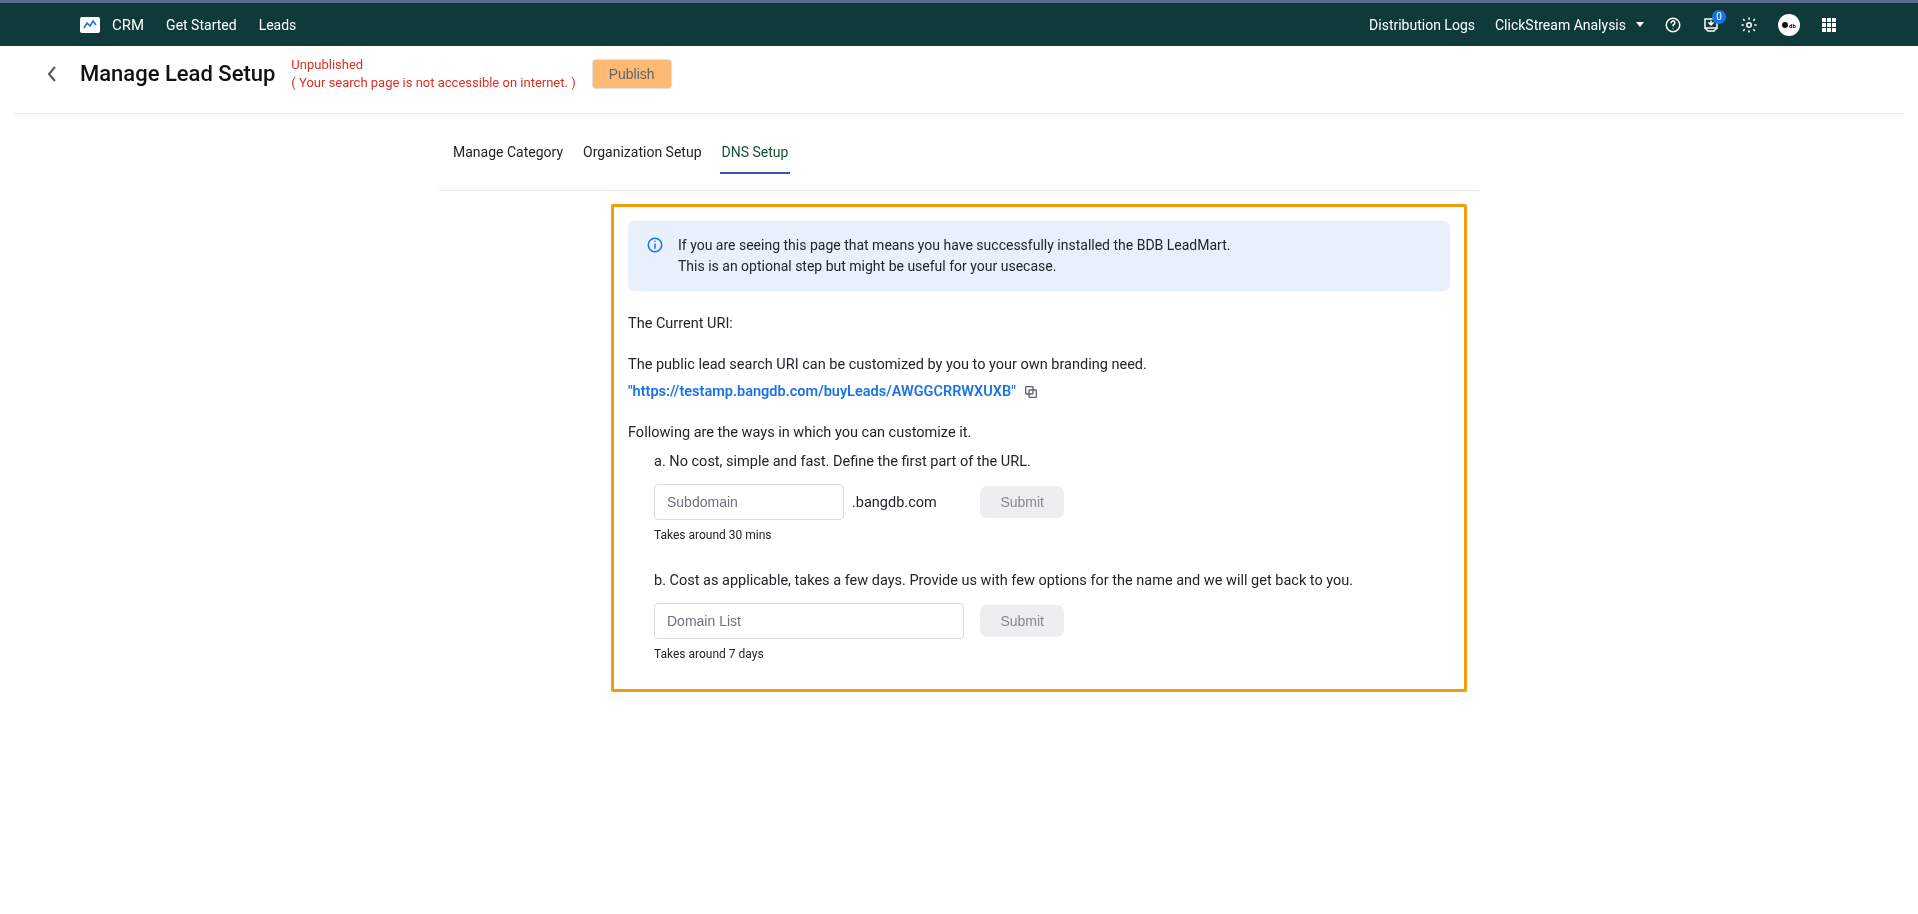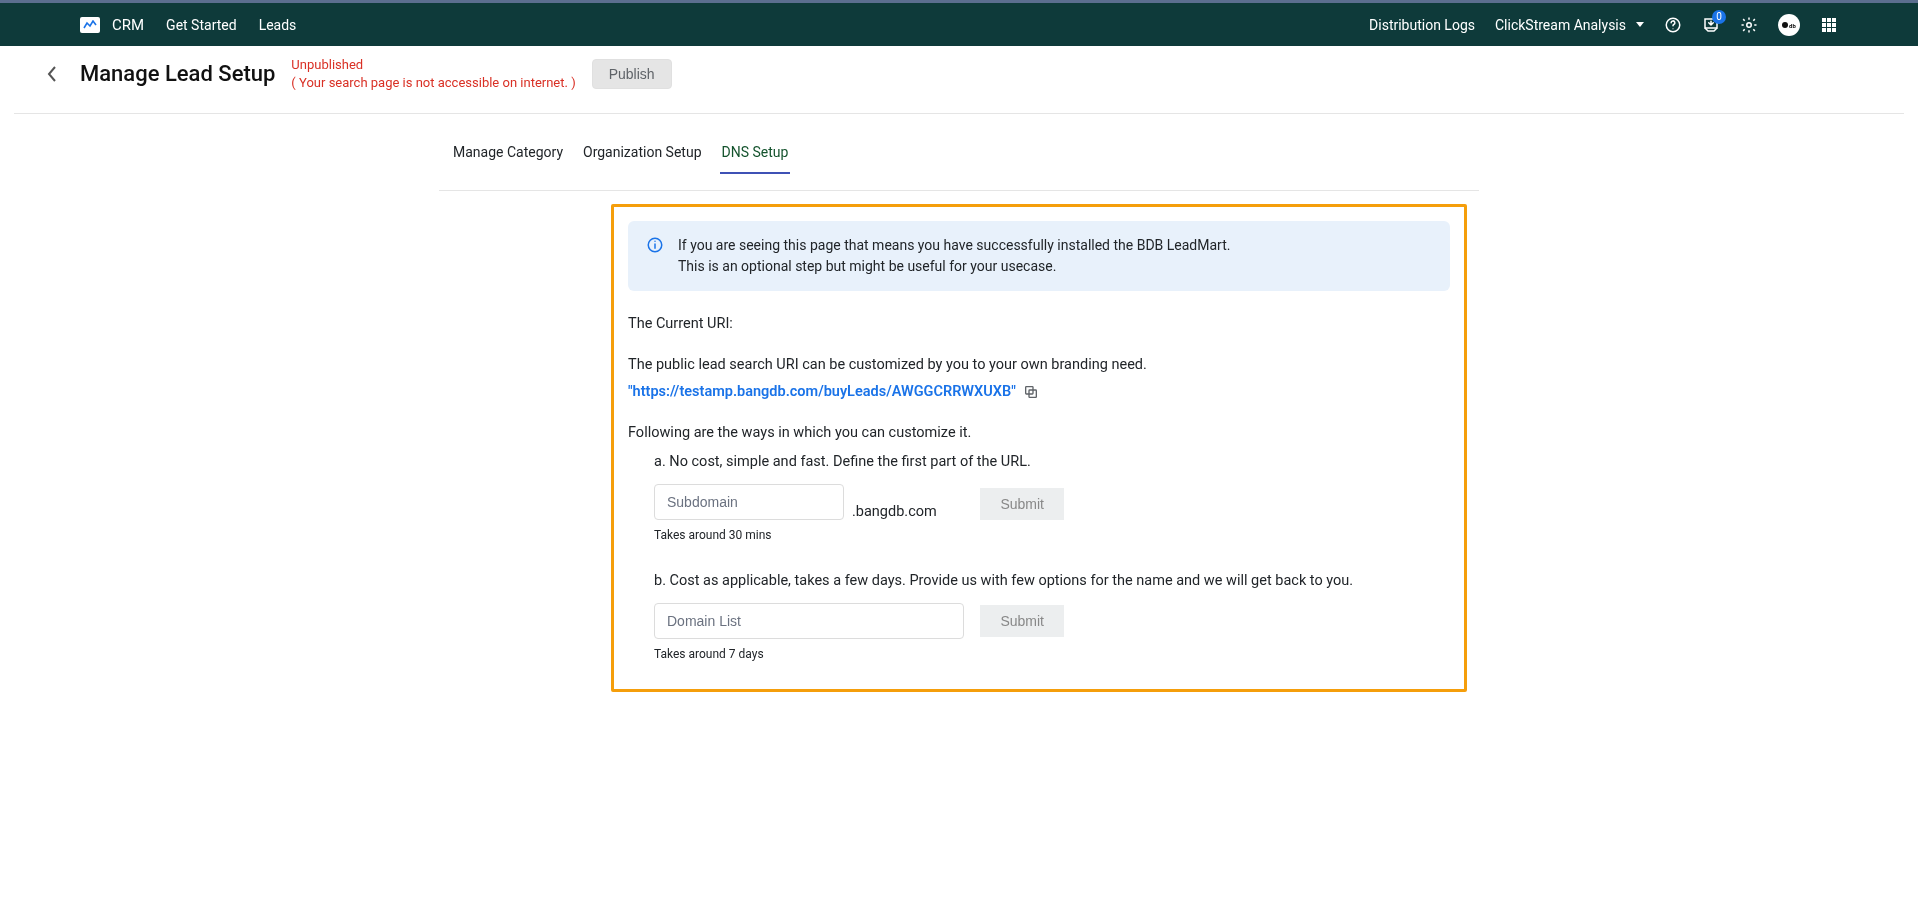--- a/index.html
+++ b/index.html
@@ -49,21 +49,21 @@
 
   .page-header {
     display:flex; align-items:center;
     padding: 10px 40px 22px 40px;
     gap: 16px;
   }
   .back-chevron { width:24px; height:24px; display:flex; align-items:center; justify-content:center; cursor:pointer; color:#555;}
   .page-title { font-size: 22px; font-weight:500; color:#111;}
   .status-block { font-size:13px; color:#d93025; line-height:1.35;}
   .publish-btn {
-    background:#e5e5e5; border:1px solid #e0e0e0; color:#5f6368;
+    background:#fdba74; border:1px solid #e0e0e0; color:#5f6368;
     padding:6px 16px; border-radius:4px; font-size:14px; cursor:pointer;
   }
 
   .divider { height:1px; background:#e5e5e5; margin: 0 14px;}
 
   .tab-row {
     display:flex; gap:16px;
     max-width:1040px; margin: 16px auto;
     padding: 0 12px;
   }
@@ -107,24 +107,24 @@
   .text-input {
     border:1px solid #dcdcdc; border-radius:4px;
     padding:9px 12px; font-size:14px; color:#212529;
   }
   .text-input::placeholder { color:#6b7280; }
   .w-sub { width:190px; }
   .w-domain { width:310px; }
   .suffix-text { font-size:14.5px; color:#212529;}
   .submit-dis {
     background:#eceeef; border:none; color:#888;
-    padding:8px 20px; border-radius:0; font-size:14px;
+    padding:8px 20px; border-radius:7px; font-size:14px;
     margin-left:auto; cursor:pointer;
   }
-  .row-a { width: 410px; display:flex; align-items:flex-end; }
+  .row-a { width: 410px; display:flex; align-items:center; }
   .row-b { width: 410px; display:flex; }
   .helper-txt { font-size:12px; color:#212529; margin-top:8px;}
   .spacer-flex { flex:1; }
 </style>
 </head>
 <body>
 
 <div class="top-border"></div>
 
 <nav class="navbar">

